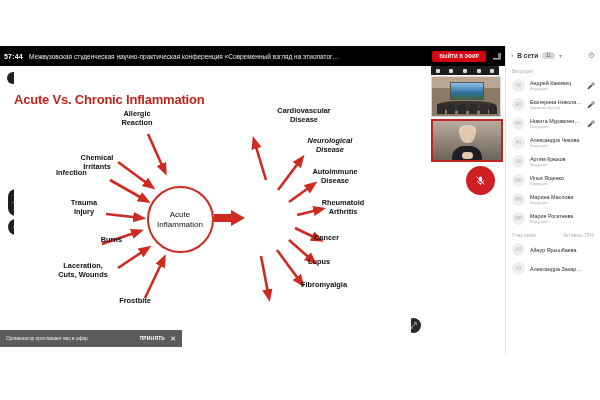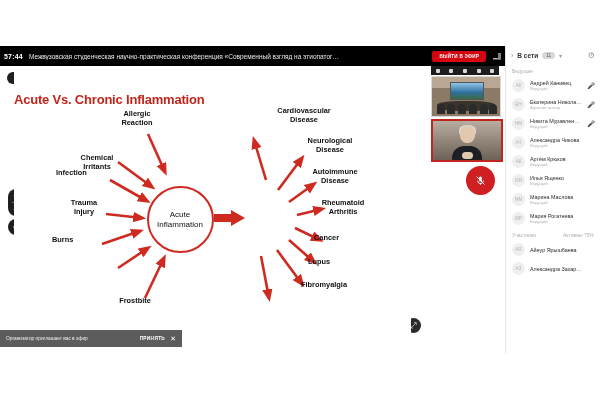--- a/index.html
+++ b/index.html
@@ -39,27 +39,27 @@
 
   .lbl{position:absolute;font-size:7.4px;font-weight:bold;color:#111;line-height:1.2;white-space:pre-line;}
   .lbl.l{text-align:left;}
   .lbl.c{text-align:center;}
 
   
   #l-allergic{left:92px;top:42px;width:62px;}
   #l-chem{left:52px;top:70px;width:62px;margin-top:16px;}
   #l-infection{left:42px;top:101px;width:62px;}
   #l-trauma{left:44px;top:131px;width:52px;}
-  #l-burns{left:38px;top:168px;width:46px;}
+  #l-burns{left:62px;top:168px;width:46px;text-align:right;}
   #l-lac{left:29px;top:194px;width:80px;}
   #l-frost{left:95px;top:229px;width:52px;}
 
   
   #r-cardio{left:248px;top:39px;width:84px;}
-  #r-neuro{left:278px;top:69px;width:76px;}
+  #r-neuro{left:278px;top:69px;width:76px;font-style:italic;}
   #r-auto{left:285px;top:100px;width:72px;}
   #r-rheum{left:292px;top:131px;width:74px;}
   #r-cancer{left:300px;top:166px;width:58px;}
   #r-lupus{left:294px;top:190px;width:52px;}
   #r-fibro{left:287px;top:213px;width:66px;}
   #r-cfs{left:242px;top:238px;width:80px;}
 
   svg.arrows{position:absolute;left:0;top:0;width:397px;height:272px;pointer-events:none;}
 
   
@@ -199,20 +199,22 @@
         </svg>
 
         <div class="lbl c" id="l-allergic">Allergic
 Reaction</div>
         <div class="lbl c" id="l-chem">Chemical
 Irritants</div>
         <div class="lbl l" id="l-infection">Infection</div>
         <div class="lbl c" id="l-trauma">Trauma
 Injury</div>
         <div class="lbl l" id="l-burns">Burns</div>
+        <div class="lbl c" id="l-lac">Laceration,
+Cuts, Wounds</div>
         <div class="lbl c" id="l-frost">Frostbite</div>
 
         <div class="lbl c" id="r-cardio">Cardiovascular
 Disease</div>
         <div class="lbl c" id="r-neuro">Neurological
 Disease</div>
         <div class="lbl c" id="r-auto">Autoimmune
 Disease</div>
         <div class="lbl c" id="r-rheum">Rheumatoid
 Arthritis</div>

